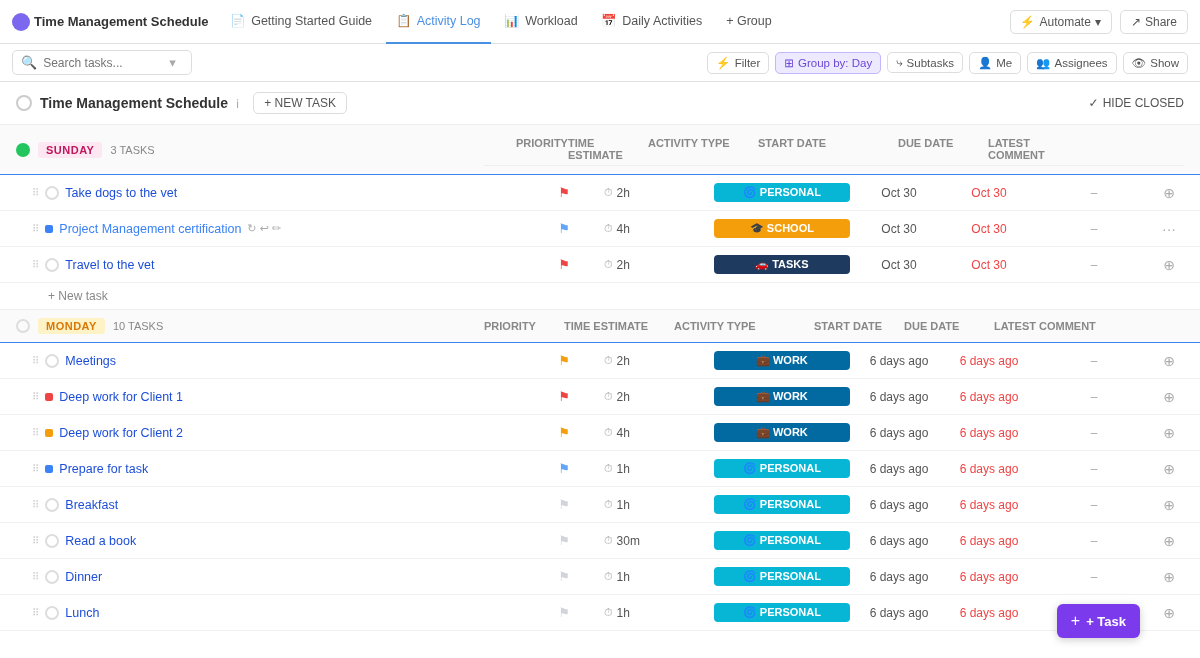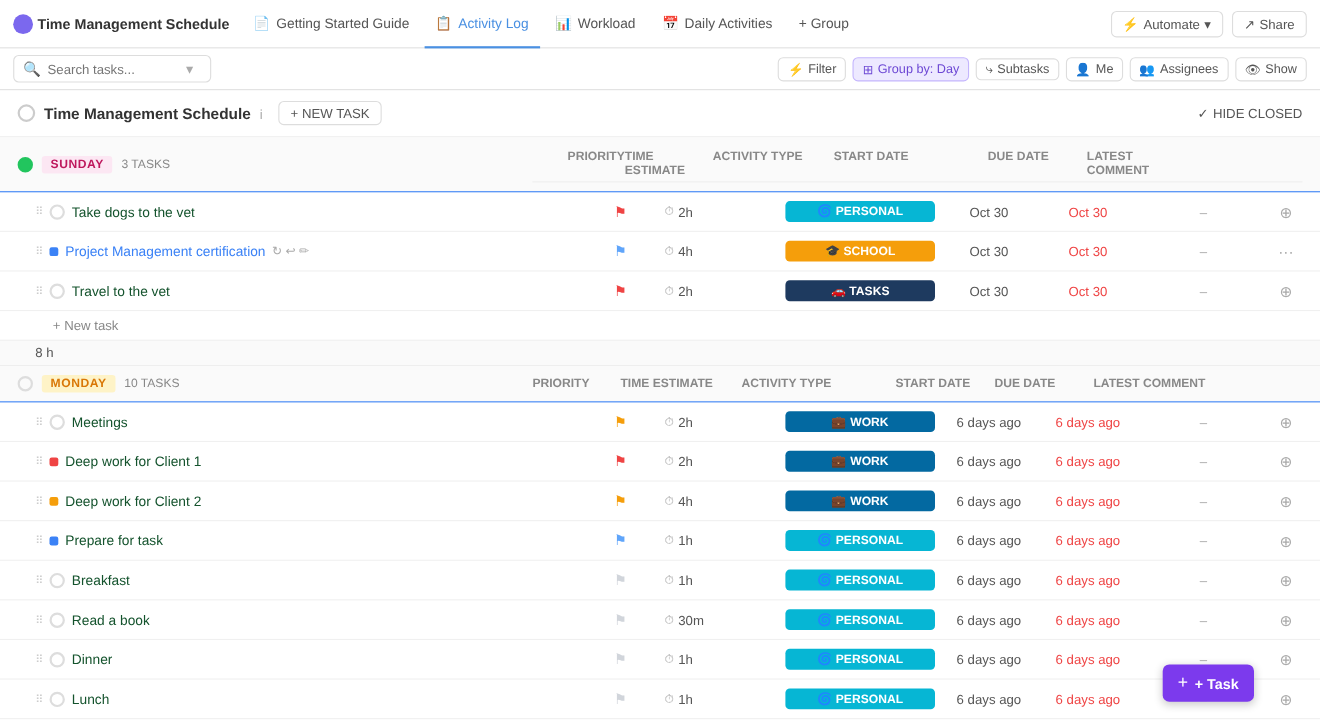--- a/index.html
+++ b/index.html
@@ -44,21 +44,21 @@
     .col-headers { display: grid; grid-template-columns: 1fr 80px 110px 140px 90px 90px 120px 30px; font-size: 11px; color: #888; font-weight: 600; padding: 4px 16px 4px 32px; border-bottom: 1px solid #eee; background: #fafafa; }
 
     
     .task-row { display: grid; grid-template-columns: 1fr 80px 110px 140px 90px 90px 120px 30px; align-items: center; padding: 6px 16px 6px 16px; border-bottom: 1px solid #f0f0f0; min-height: 36px; }
     .task-name-cell { display: flex; align-items: center; gap: 6px; padding-left: 16px; }
     .drag-handle { color: #ccc; font-size: 10px; flex-shrink: 0; }
     .task-priority-dot { width: 8px; height: 8px; border-radius: 2px; flex-shrink: 0; }
     .task-priority-dot.red { background: #ef4444; }
     .task-priority-dot.blue { background: #3b82f6; }
     .task-priority-dot.yellow { background: #f59e0b; }
-    .task-name { font-size: 12.5px; color: #14532d; white-space: nowrap; overflow: hidden; text-overflow: ellipsis; }
+    .task-name { font-size: 12.5px; color: #1d4ed8; white-space: nowrap; overflow: hidden; text-overflow: ellipsis; }
     .task-name.link { color: #3b82f6; }
     .task-icons { display: flex; gap: 4px; color: #aaa; font-size: 11px; }
 
     .priority-cell { display: flex; align-items: center; justify-content: center; }
     .priority-flag { font-size: 13px; }
     .priority-flag.red { color: #ef4444; }
     .priority-flag.yellow { color: #f59e0b; }
     .priority-flag.blue { color: #60a5fa; }
     .priority-flag.gray { color: #d1d5db; }
 
@@ -254,30 +254,20 @@
         <span class="activity-badge travel">🚗 TASKS</span>
       </div>
     <div class="date-cell">Oct 30</div>
     <div class="date-cell overdue">Oct 30</div>
     <div class="comment-cell">–</div>
     <div class="row-action">⊕</div>
   </div>
 
   <div class="new-task-row">+ New task</div>
 
-  <div class="total-row">
-    <div class="total-time">8 h</div>
-    <div></div>
-      <div></div>
-      <div></div>
-      <div></div>
-      <div></div>
-      <div></div>
-      <div></div>
-  </div>
 
   <div class="group-header">
     <div class="circle-check"></div>
     <span class="group-label monday">MONDAY</span>
     <span class="task-count">10 TASKS</span>
     <div style="flex:1;"></div>
     <div style="width:700px;display:grid;grid-template-columns:80px 110px 140px 90px 90px 120px 30px;font-size:11px;color:#888;font-weight:600;">
       <span>PRIORITY</span>
       <span>TIME ESTIMATE</span>
       <span>ACTIVITY TYPE</span>

